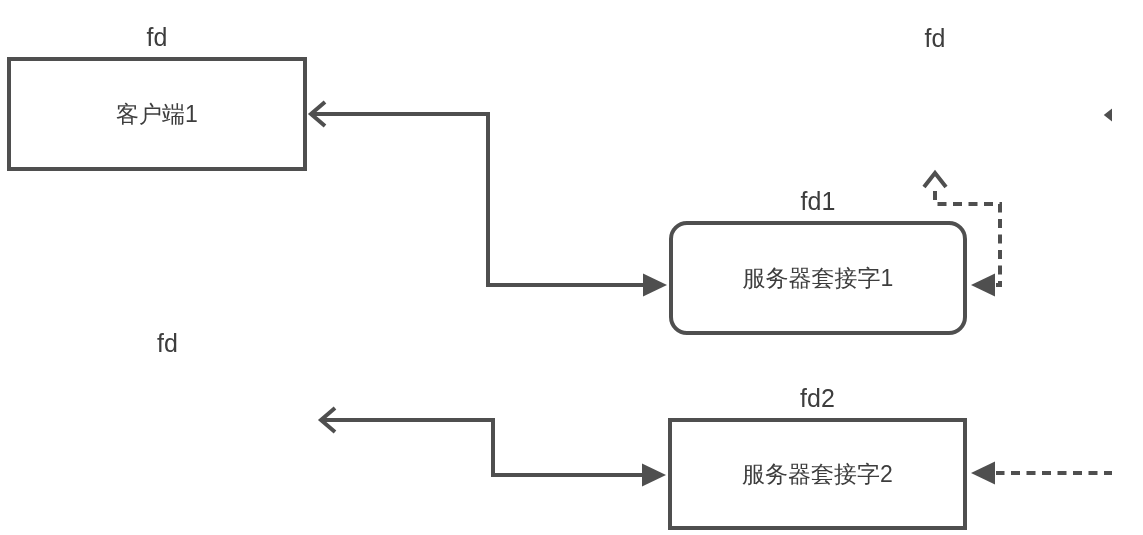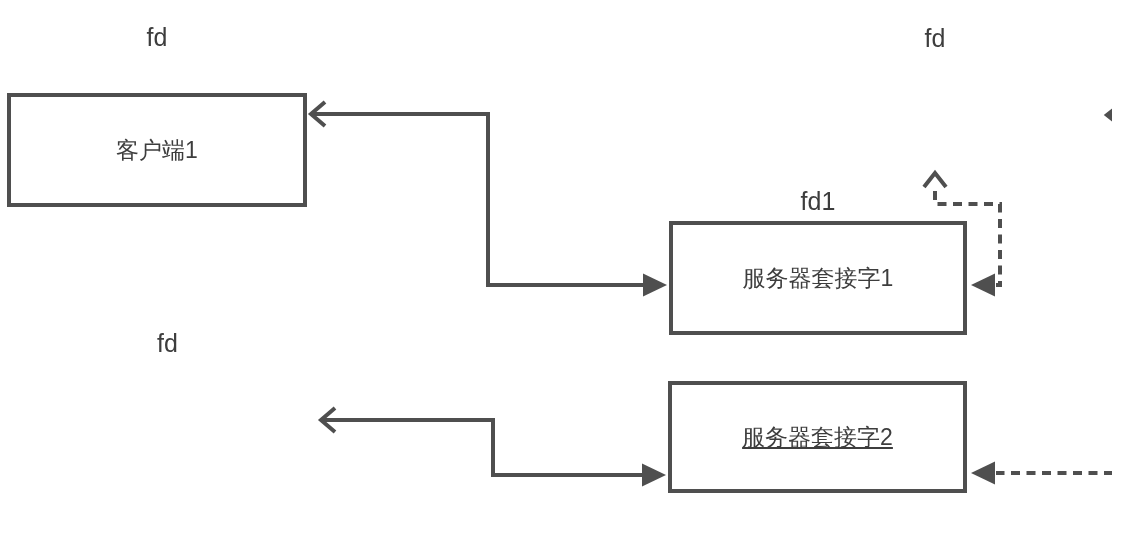--- a/index.html
+++ b/index.html
@@ -29,29 +29,29 @@
     border: 4px solid var(--stroke);
     background: var(--background);
     display: flex;
     align-items: center;
     justify-content: center;
     font-size: 23px;
     color: var(--text);
   }
   
   .n-client1 { left: 7px;   top: 20px;  width: 300px; }
-  .n-client1 .node-box { height: 114px; margin-top: 36px; }
+  .n-client1 .node-box { height: 114px; }
   .n-server  { left: 767px; top: 21px;  width: 336px; }
   .n-server  .node-box { height: 113px; }
   .n-socket1 { left: 669px; top: 184px; width: 298px; }
-  .n-socket1 .node-box { height: 114px; }
+  .n-socket1 .node-box { height: 114px; border-radius: 18px; }
   .n-client2 { left: 18px;  top: 326px; width: 299px; }
   .n-client2 .node-box { height: 114px; }
   .n-socket2 { left: 668px; top: 381px; width: 299px; }
-  .n-socket2 .node-box { height: 112px; text-decoration: underline; }
+  .n-socket2 .node-box { height: 112px; }
 
   svg.edge-layer {
     position: absolute;
     left: 0; top: 0;
     width: 1143px;
     height: 535px;
     pointer-events: none;
   }
   .edge {
     fill: none;
@@ -87,20 +87,21 @@
   <div class="node-wrap n-socket1">
     <div class="node-tag">fd1</div>
     <div class="node-box">服务器套接字1</div>
   </div>
 
   <div class="node-wrap n-client2">
     <div class="node-tag">fd</div>
   </div>
 
   <div class="node-wrap n-socket2">
+    <div class="node-tag">fd2</div>
     <div class="node-box">服务器套接字2</div>
   </div>
 
   <svg class="edge-layer" viewBox="0 0 1143 535" xmlns="http://www.w3.org/2000/svg">
 
     <path class="edge" d="M311,114 H488 V285 H645"></path>
     <path class="arrow-open" d="M325,102 L311,114 L325,126"></path>
     <path class="arrow-fill" d="M667,285 L643,273.5 L643,296.5 Z"></path>
 
     <path class="edge" d="M321,420 H493 V475 H644"></path>

